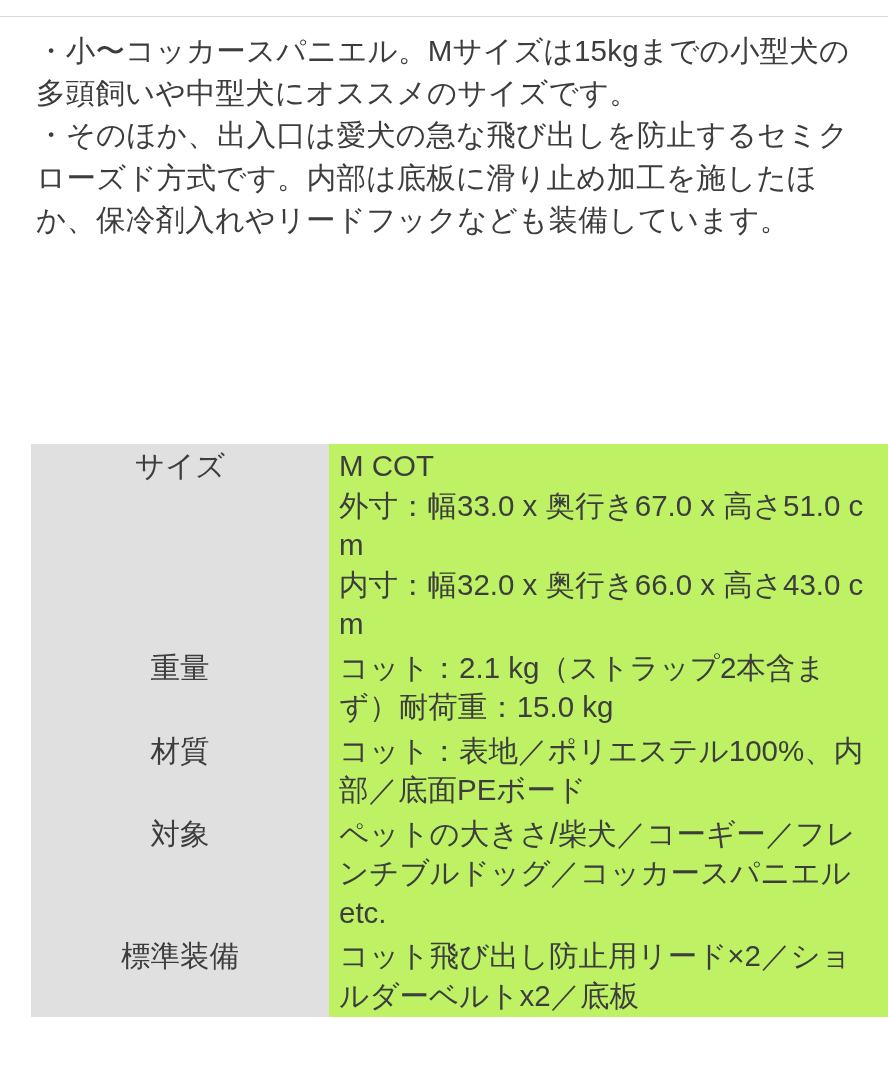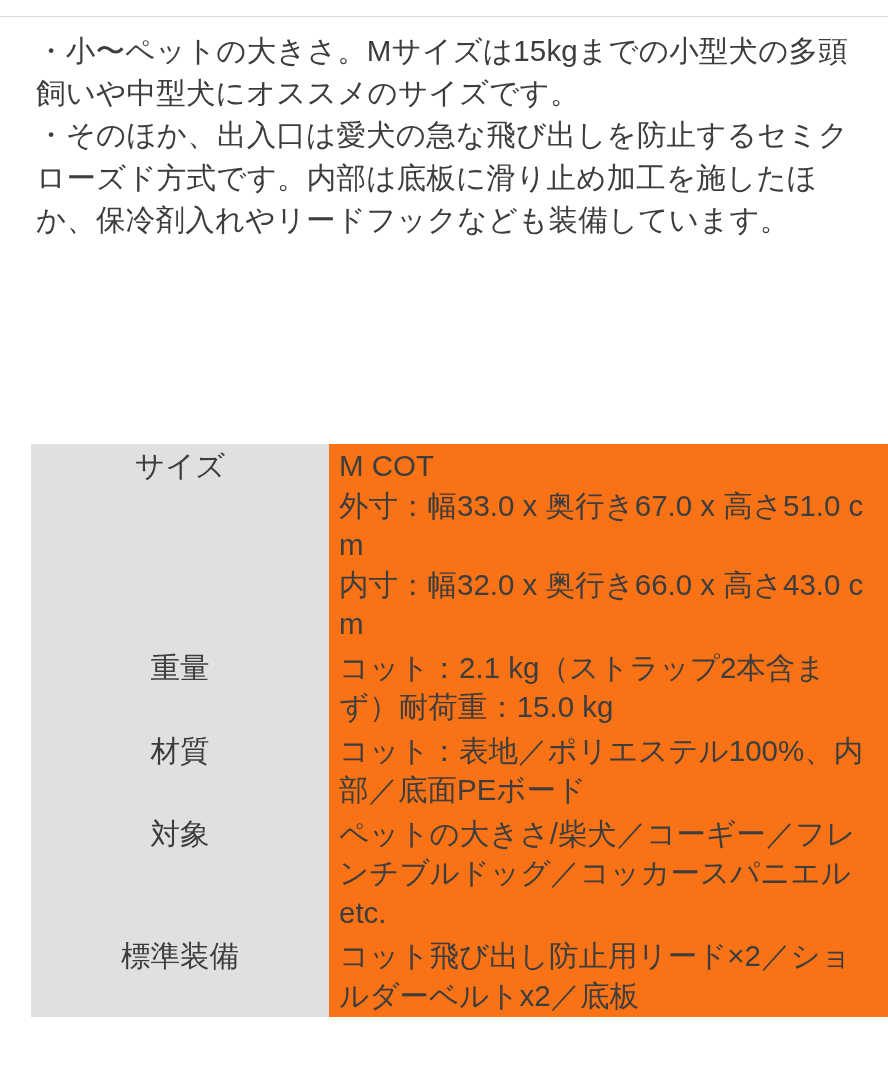--- a/index.html
+++ b/index.html
@@ -64,37 +64,37 @@
     border: none;
   }
   .spec-table td.label {
     background: #e0e0e0;
     text-align: center;
     padding-top: 2px;
     padding-bottom: 2px;
     white-space: nowrap;
   }
   .spec-table td.value {
-    background: #f97316;
+    background: #bef264;
     padding-left: 10px;
     padding-top: 2px;
     padding-bottom: 2px;
     word-break: break-all;
   }
   .value-line { display: block; }
 </style>
 </head>
 <body>
 
 <div class="page">
 
   <div class="top-rule"></div>
 
   <div class="description">
-    <p>・小〜ペットの大きさ。Mサイズは15kgまでの小型犬の多頭飼いや中型犬にオススメのサイズです。</p>
+    <p>・小〜コッカースパニエル。Mサイズは15kgまでの小型犬の多頭飼いや中型犬にオススメのサイズです。</p>
     <p>・そのほか、出入口は愛犬の急な飛び出しを防止するセミクローズド方式です。内部は底板に滑り止め加工を施したほか、保冷剤入れやリードフックなども装備しています。</p>
   </div>
 
   <table class="spec-table">
     <colgroup>
       <col class="label-col">
       <col class="value-col">
     </colgroup>
     <tbody>
       <tr>

